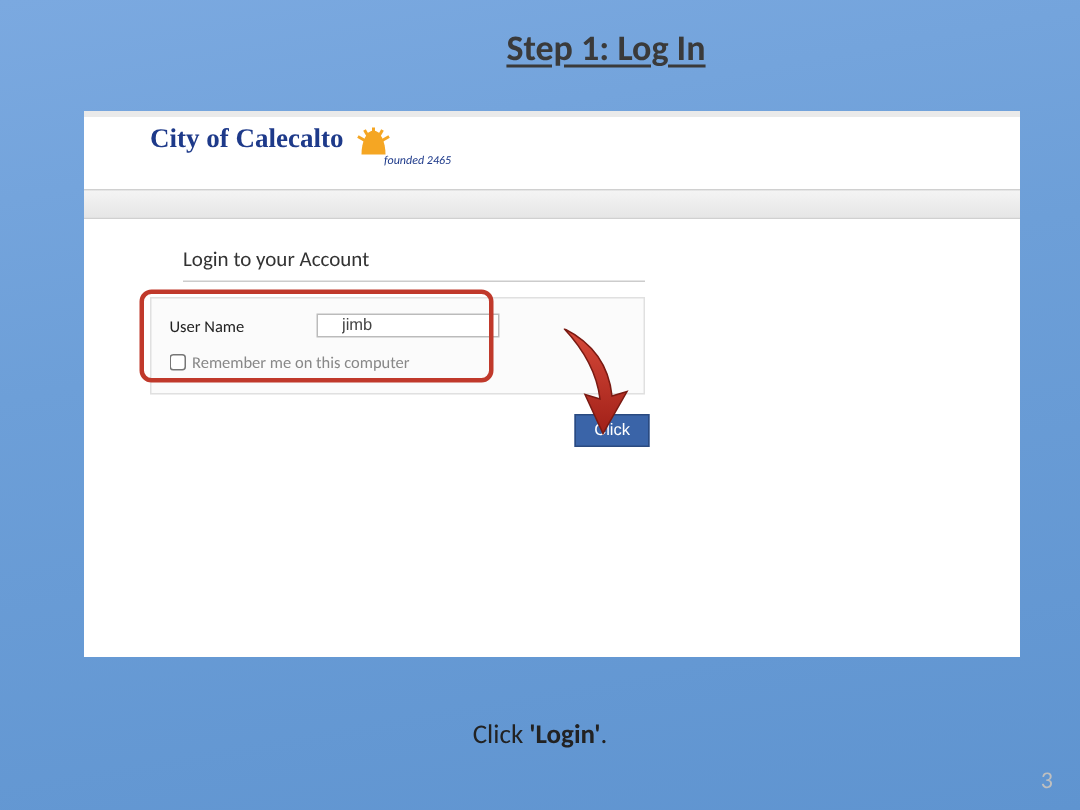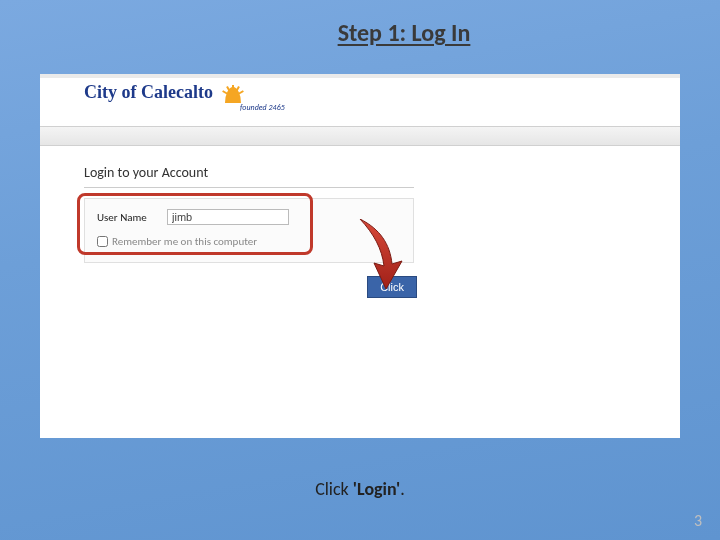--- a/index.html
+++ b/index.html
@@ -26,21 +26,21 @@
     font-size: 24px;
     font-weight: bold;
     color: #3a3a3a;
     text-decoration: underline;
     text-underline-offset: 3px;
     padding-left: 44px;
   }
   .content-box {
     position: absolute;
     top: 74px;
-    left: 40px;
+    left: 56px;
     right: 40px;
     height: 364px;
     background: #ffffff;
     box-sizing: border-box;
   }
   .top-strip {
     position: absolute;
     top: 0; left: 0; right: 0; height: 4px;
     background: #eaeaea;
   }
@@ -108,43 +108,45 @@
     top: 90px;
     left: 44px;
     width: 330px;
   }
   .panel-heading {
     font-size: 14px;
     color: #333;
     padding-bottom: 6px;
     border-bottom: 1px solid #ccc;
     margin-bottom: 10px;
+    margin-left: 22px;
   }
   .form-area {
     border: 1px solid #e0e0e0;
     padding: 10px 12px 14px 12px;
     position: relative;
     background: #fbfbfb;
   }
   .field-row {
     display: flex;
     align-items: center;
     margin-bottom: 10px;
+    gap: 28px;
   }
   .field-label {
     width: 70px;
     font-size: 11px;
     color: #222;
   }
   .text-input {
     width: 122px;
     height: 16px;
     border: 1px solid #bbb;
     font-size: 11px;
-    padding: 1px 4px;
+    padding: 1px 16px;
     box-sizing: border-box;
     color: #444;
     background: #fff;
   }
   .remember-row {
     display: flex;
     align-items: center;
     font-size: 11px;
     color: #888;
     margin-top: 8px;

